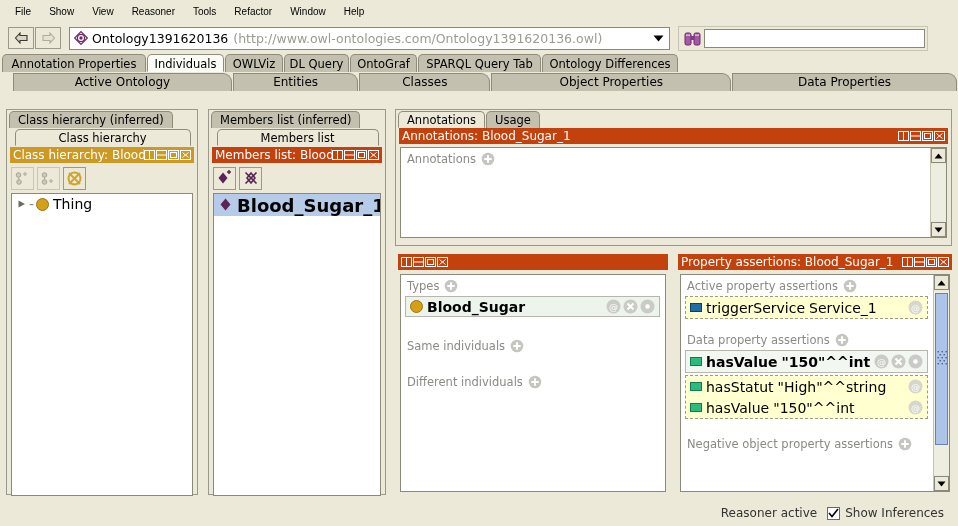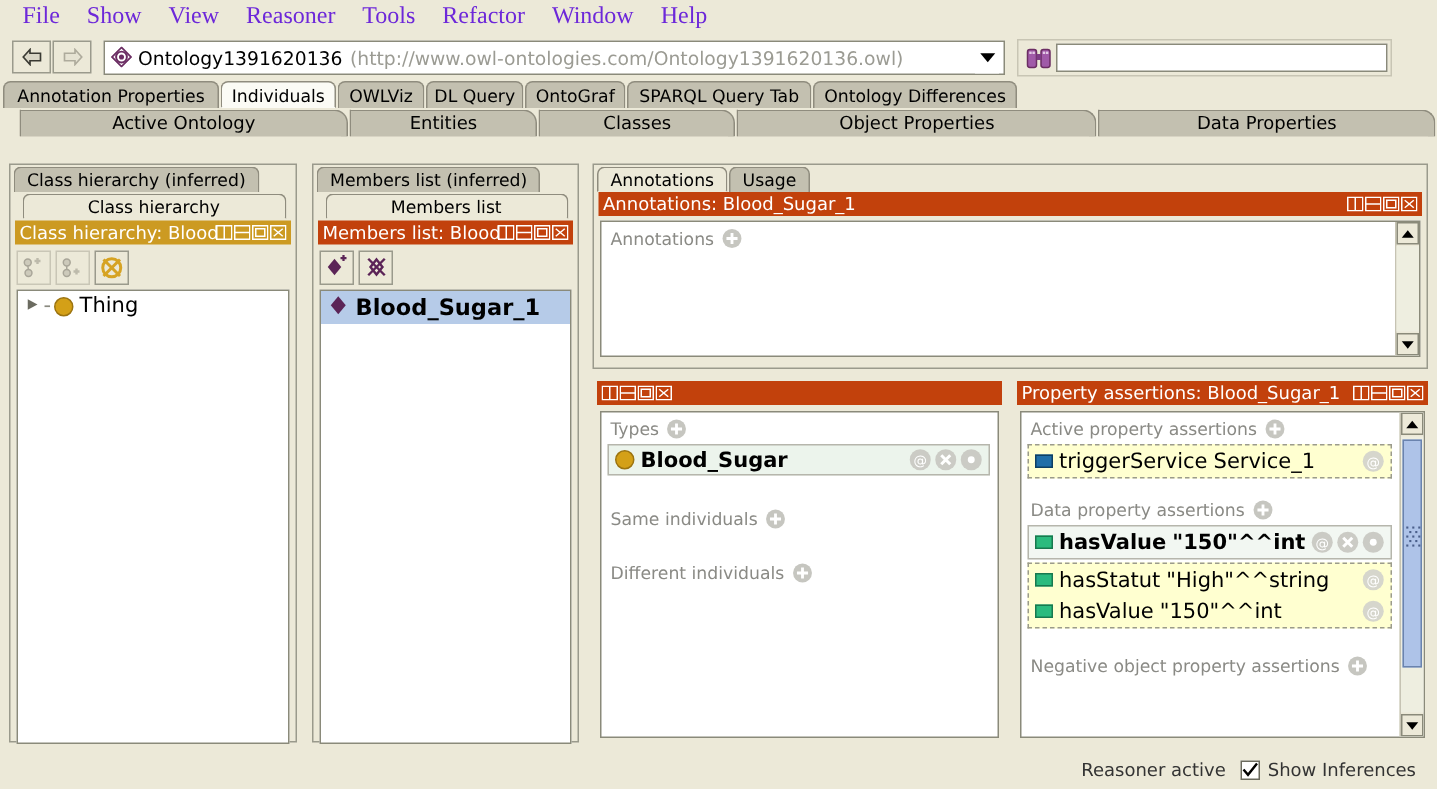--- a/index.html
+++ b/index.html
@@ -14,22 +14,22 @@
   }
   #app { position: relative; width: 958px; height: 526px; background: #ece9d8; }
 
   
   .menubar {
     height: 23px; display: flex; align-items: center;
     padding-left: 6px; background: #ece9d8;
     border-bottom: 1px solid #ece9d8;
   }
   .menu-item {
-    padding: 2px 9px; font-size: 16px; color: #6d28d9; cursor: default;
-    font-family: Liberation Serif, serif;
+    padding: 2px 9px; font-size: 10px; color: #000000; cursor: default;
+    font-family: Liberation Sans, sans-serif;
   }
 
   
   .navbar {
     height: 30px; display: flex; align-items: center;
     padding: 0 8px; gap: 0px; background: #ece9d8;
   }
   .navbtn {
     width: 26px; height: 22px; border: 1px solid #9a9a8c;
     background: #ece9d8; display: flex; align-items: center; justify-content: center;
@@ -104,21 +104,21 @@
     width: 23px; height: 23px; border: 1px solid #9a9a8c; background: #ece9d8;
     display: flex; align-items: center; justify-content: center;
   }
   .tbtn.flat { border: 1px solid #c9c6b6; }
 
   .listbox { background: #fff; border: 1px solid #8a8a7a; overflow: hidden; position: relative; }
 
   .tree-row { display: flex; align-items: center; height: 20px; padding-left: 5px; font-size: 14px; }
   .member-row {
     display: flex; align-items: center; height: 22px; padding-left: 5px;
-    font-size: 15px; font-weight: bold; background: #b6cbe8;
+    font-size: 18px; font-weight: bold; background: #b6cbe8;
   }
 
   
   .whitebox { background: #fff; border: 1px solid #8a8a7a; position: relative; overflow: hidden; }
   .sec-label {
     display: flex; align-items: center; gap: 5px;
     font-size: 11.5px; color: #8a8a85; padding: 4px 0 2px 6px;
   }
   .plus-circle { width: 14px; height: 14px; flex: none; }
 

